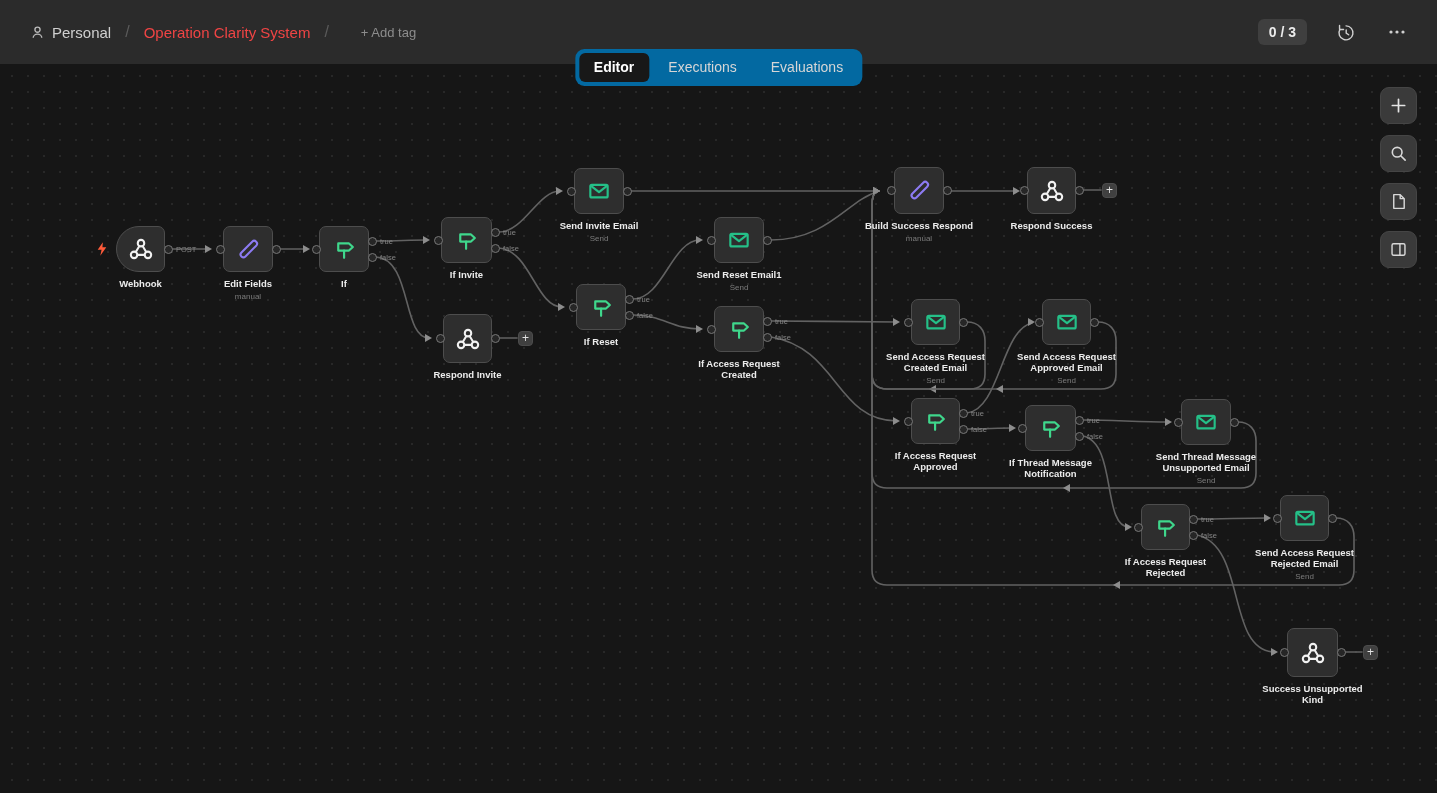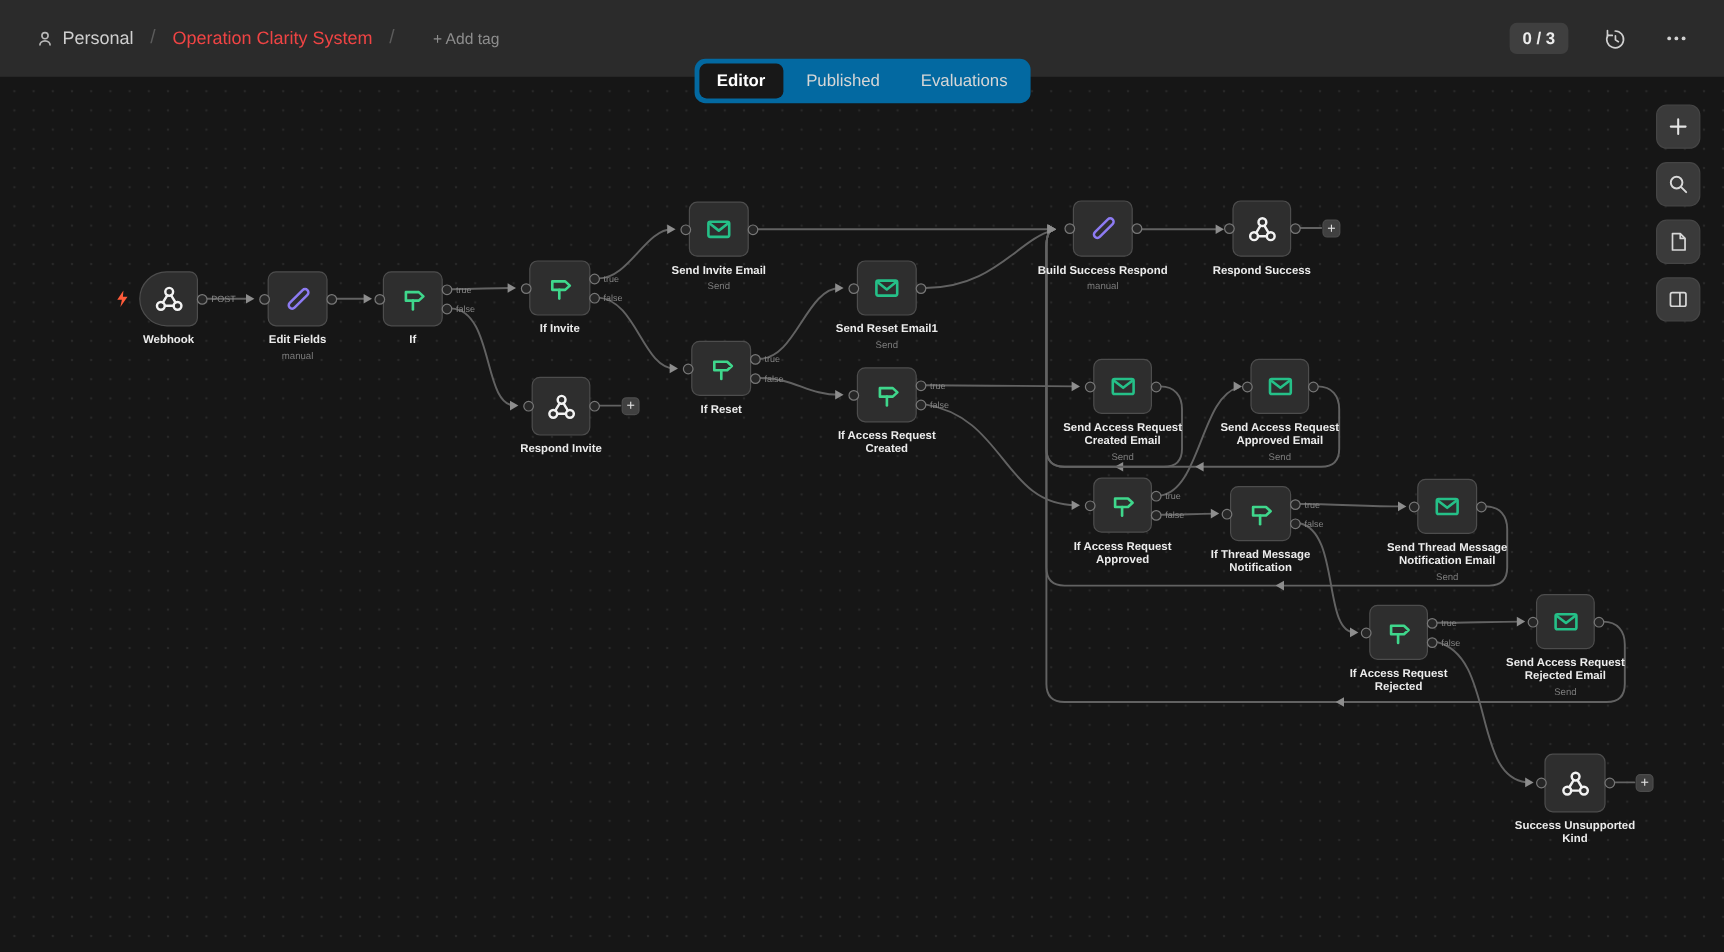--- a/index.html
+++ b/index.html
@@ -337,21 +337,21 @@
     <div class="port" style="left: 1074.5px; top: 431.5px;"></div>
     <span class="port-label" style="left: 1087px; top: 432px;">false</span>
     <div class="node" style="left: 1181px; top: 399px; width: 50px; height: 46px;">
       <svg width="26" height="26" viewBox="0 0 24 24" fill="none" stroke="#25c088" stroke-width="2" stroke-linejoin="round" stroke-linecap="round">
       <rect x="4" y="6.3" width="16" height="11.6" rx="1.4"></rect>
         <path d="M5.5 8 L12 13.1 L18.5 8"></path>
       </svg>
     </div>
     <div class="node-caption" style="left: 1206px; top: 451px;">
       <div class="node-label">Send Thread Message
-Notification Email</div>
+Unsupported Email</div>
       <div class="node-sublabel">Send</div>
     </div>
     <div class="port" style="left: 1173.5px; top: 417.5px;"></div>
     <div class="port" style="left: 1229.5px; top: 417.5px;"></div>
     <div class="node" style="left: 1141px; top: 504px; width: 49px; height: 46px;">
       <svg width="25" height="25" viewBox="0 0 24 24" fill="none" stroke="#3fd78c" stroke-width="2.1" stroke-linejoin="round" stroke-linecap="round">
       <path d="M6 6.2 H16.3 L20 9.6 L16.3 13 H6 Z"></path>
         <path d="M11.6 13 V20"></path>
       </svg>
     </div>
@@ -427,21 +427,21 @@
         <circle cx="4" cy="10" r="1.6" fill="#d0d0d0"></circle>
         <circle cx="10" cy="10" r="1.6" fill="#d0d0d0"></circle>
         <circle cx="16" cy="10" r="1.6" fill="#d0d0d0"></circle>
       </svg>
     </button>
   </div>
 </header>
 
 <nav id="tabs">
   <button class="tab active">Editor</button>
-  <button class="tab">Published</button>
+  <button class="tab">Executions</button>
   <button class="tab">Evaluations</button>
 </nav>
 
 <div id="side-toolbar">
   <button class="toolbtn">
     <svg width="19" height="19" viewBox="0 0 20 20">
       <path d="M10 3.5 V16.5 M3.5 10 H16.5" stroke="#e4e4e4" stroke-width="1.8" stroke-linecap="round"></path>
     </svg>
   </button>
   <button class="toolbtn">

